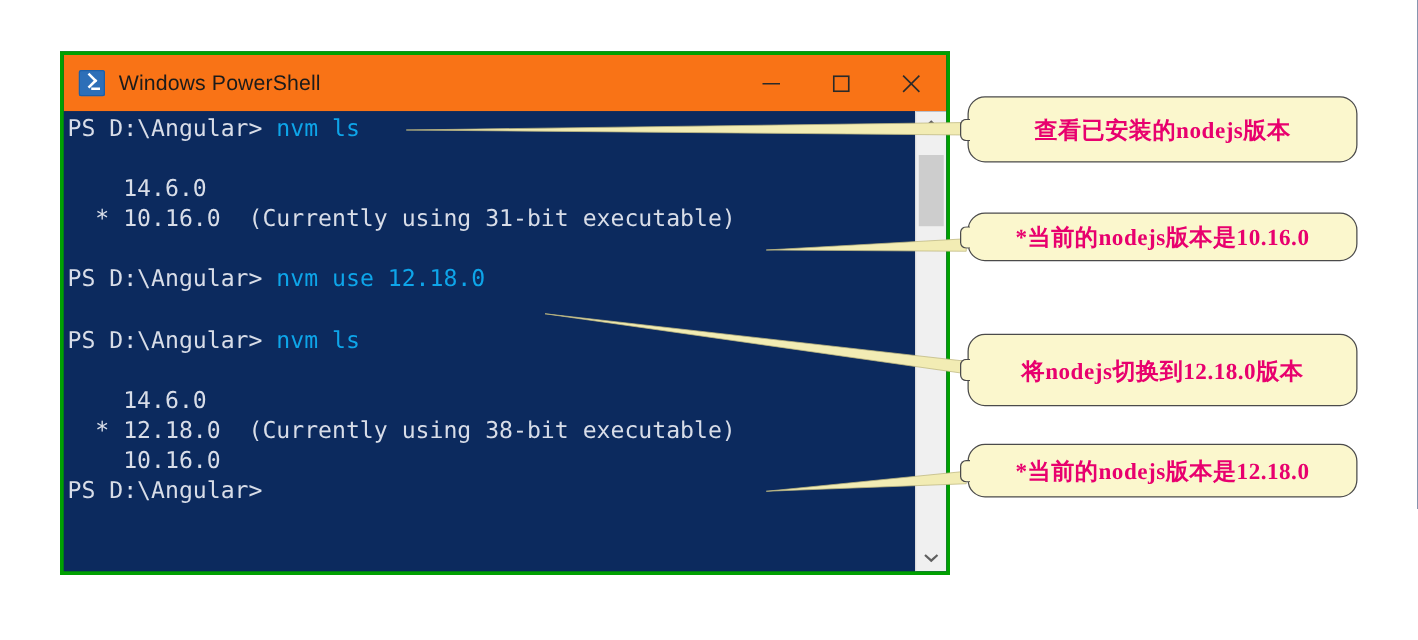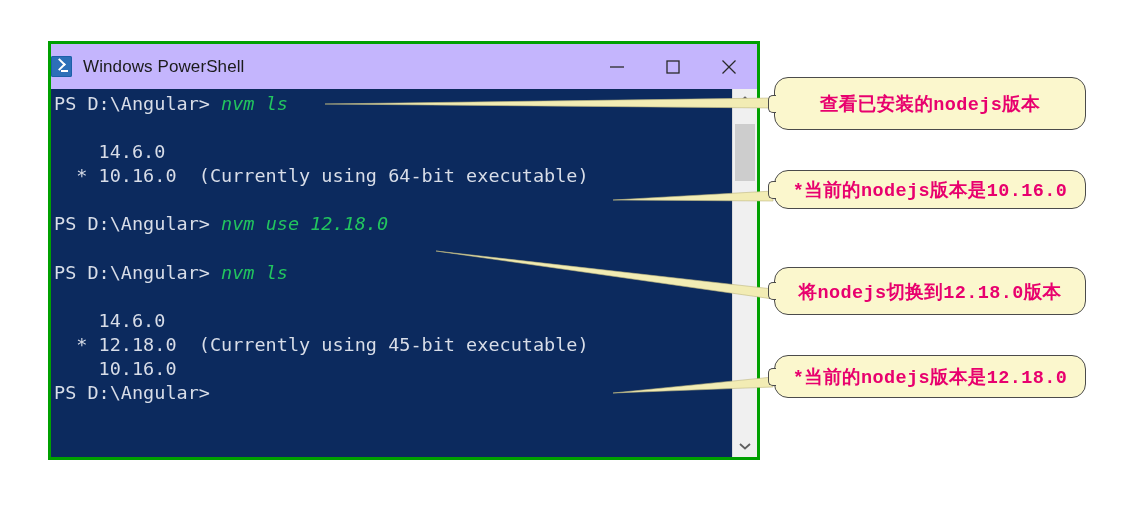--- a/index.html
+++ b/index.html
@@ -16,24 +16,25 @@
     position:absolute;
     left:48px; top:41px;
     width:712px; height:419px;
     border:3px solid #00a000;
     box-sizing:border-box;
     background:#0c2a5e;
     overflow:hidden;
   }
   #titlebar{
     height:45px;
-    background:#c4b5fd;
+    background:#f97316;
     display:flex;
     align-items:center;
     box-sizing:border-box;
+    padding-left:12px;
   }
   #ps-icon{
     width:21px;height:21px;
     background:#2d6fb8;
     border-radius:2px;
     position:relative;
     flex:0 0 auto;
     box-shadow:inset 0 0 0 1px #1d5fa8;
   }
   #ps-icon::before{
@@ -85,21 +86,21 @@
   }
   .cline{
     height:24.1px;
     line-height:24.1px;
     font-family:"DejaVu Sans Mono","Liberation Mono",monospace;
     font-size:18.5px;
     color:#d8dde8;
     white-space:pre;
     letter-spacing:0px;
   }
-  .cmd{color:#22c55e;font-style:italic;}
+  .cmd{color:#0ea5e9;}
 
   
   #scrollbar{
     flex:0 0 24px;
     background:#f0f0f0;
     position:relative;
     border-left:1px solid #dcdcdc;
   }
   .sb-arrow{
     height:22px;width:100%;
@@ -119,21 +120,21 @@
     position:absolute;
     background:#fbf7cd;
     border:1.6px solid #4b4b4b;
     border-radius:14px;
     display:flex;align-items:center;justify-content:center;
     box-sizing:border-box;
     padding:0 14px;
     white-space:nowrap;
   }
   .callout .ctext{
-    font-family:Liberation Mono, monospace;
+    font-family:Liberation Serif, serif;
     font-weight:bold;
     font-size:18.5px;
     color:#e8006e;
     letter-spacing:.4px;
   }
   
   .callout::before{
     content:"";
     position:absolute;
     left:-7px; top:50%;
@@ -141,21 +142,21 @@
     width:8px;height:18px;
     background:#fbf7cd;
     border:1.6px solid #4b4b4b;
     border-right:none;
     border-radius:5px 0 0 5px;
     box-sizing:border-box;
   }
 
   #callout-1{left:774px; top:77px;  width:312px; height:53px;}
   #callout-2{left:774px; top:170px; width:312px; height:39px;}
-  #callout-3{left:774px; top:267px; width:312px; height:48px;}
+  #callout-3{left:774px; top:267px; width:312px; height:58px;}
   #callout-4{left:774px; top:355px; width:312px; height:43px;}
 
   
   #leaders{
     position:absolute;left:0;top:0;
     width:1134px;height:512px;
     pointer-events:none;
   }
 </style>
 </head>
@@ -185,28 +186,28 @@
           </svg>
       </div>
     </div>
   </div>
 
   <div id="console-wrap">
     <div id="console">
         <div class="cline"><span>PS D:\Angular&gt; </span><span class="cmd">nvm ls</span></div>
         <div class="cline"> </div>
         <div class="cline">    14.6.0</div>
-        <div class="cline">  * 10.16.0  (Currently using 64-bit executable)</div>
+        <div class="cline">  * 10.16.0  (Currently using 31-bit executable)</div>
         <div class="cline"> </div>
         <div class="cline"><span>PS D:\Angular&gt; </span><span class="cmd">nvm use 12.18.0</span></div>
         <div class="cline"> </div>
         <div class="cline"><span>PS D:\Angular&gt; </span><span class="cmd">nvm ls</span></div>
         <div class="cline"> </div>
         <div class="cline">    14.6.0</div>
-        <div class="cline">  * 12.18.0  (Currently using 45-bit executable)</div>
+        <div class="cline">  * 12.18.0  (Currently using 38-bit executable)</div>
         <div class="cline">    10.16.0</div>
         <div class="cline"><span>PS D:\Angular&gt;</span></div>
       </div>
 
     <div id="scrollbar">
       <div class="sb-arrow">
         <svg width="12" height="8" viewBox="0 0 12 8">
             <polyline points="1,6 6,1.5 11,6" fill="none" stroke="#606060" stroke-width="1.8"></polyline>
           </svg>
       </div>

